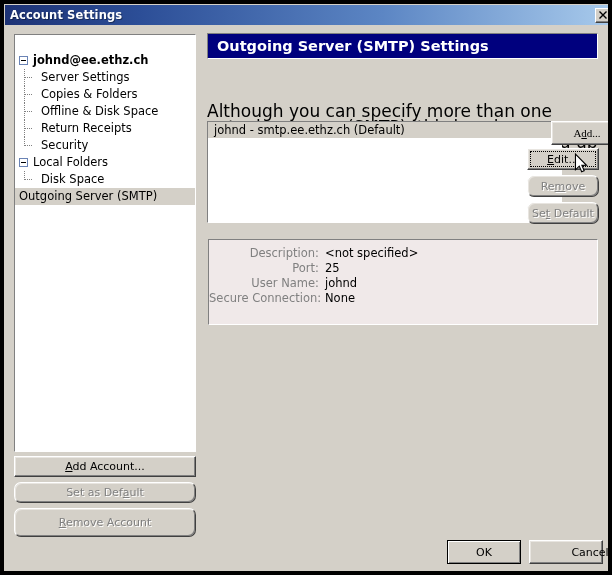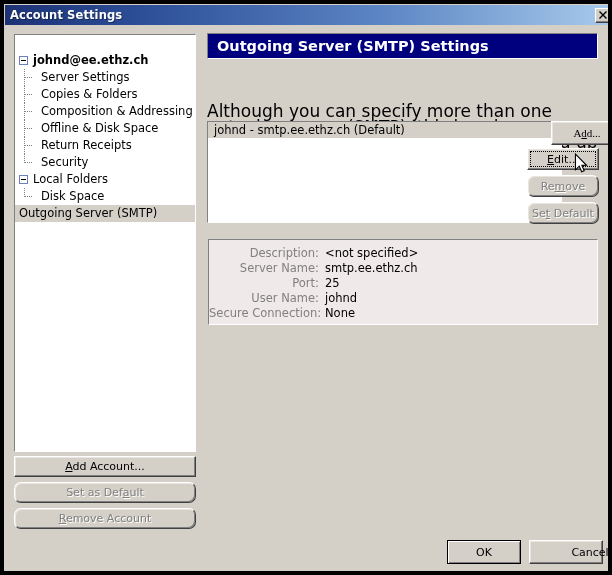--- a/index.html
+++ b/index.html
@@ -164,21 +164,21 @@
     left: 10px; top: 8px;
     width: 8px; height: 1px;
     background-image: linear-gradient(to right, #808080 50%, transparent 50%);
     background-size: 2px 1px;
   }
   .tree-label { display: inline-block; }
 
   
   #btn-add-account  { left: 10px; top: 452px; width: 182px; height: 21px; }
   #btn-set-default-acct { left: 10px; top: 478px; width: 182px; height: 21px; }
-  #btn-remove-account  { left: 10px; top: 504px; width: 182px; height: 21px; }
+  #btn-remove-account  { left: 10px; top: 504px; width: 182px; height: 29px; }
 
   
   #header-banner {
     position: absolute;
     left: 203px; top: 29px;
     width: 391px; height: 26px;
     background: #00007e;
     border-top: 1px solid #808080;
     border-left: 1px solid #808080;
     border-right: 1px solid #ffffff;
@@ -291,23 +291,20 @@
           <span class="expander"></span>
           <span class="tree-label">johnd@ee.ethz.ch</span>
         </div>
         <div class="tree-row level1">
           <span class="tree-label">Server Settings</span>
         </div>
         <div class="tree-row level1">
           <span class="tree-label">Copies &amp; Folders</span>
         </div>
         <div class="tree-row level1">
-          <span class="tree-label">Composition &amp; Addressing</span>
-        </div>
-        <div class="tree-row level1">
           <span class="tree-label">Offline &amp; Disk Space</span>
         </div>
         <div class="tree-row level1">
           <span class="tree-label">Return Receipts</span>
         </div>
         <div class="tree-row level1 lastchild">
           <span class="tree-label">Security</span>
         </div>
         <div class="tree-row level0">
           <span class="expander"></span>
@@ -355,24 +352,20 @@
   <div class="btn disabled" id="btn-set-default">
       <span>Se<span class="acc">t</span> Default</span>
     </div>
 
   <div id="details-panel">
       <div class="detail-row">
         <span class="detail-label">Description:</span>
         <span class="detail-value">&lt;not specified&gt;</span>
       </div>
       <div class="detail-row">
-        <span class="detail-label">Server Name:</span>
-        <span class="detail-value">smtp.ee.ethz.ch</span>
-      </div>
-      <div class="detail-row">
         <span class="detail-label">Port:</span>
         <span class="detail-value">25</span>
       </div>
       <div class="detail-row">
         <span class="detail-label">User Name:</span>
         <span class="detail-value">johnd</span>
       </div>
       <div class="detail-row">
         <span class="detail-label">Secure Connection:</span>
         <span class="detail-value">None</span>

